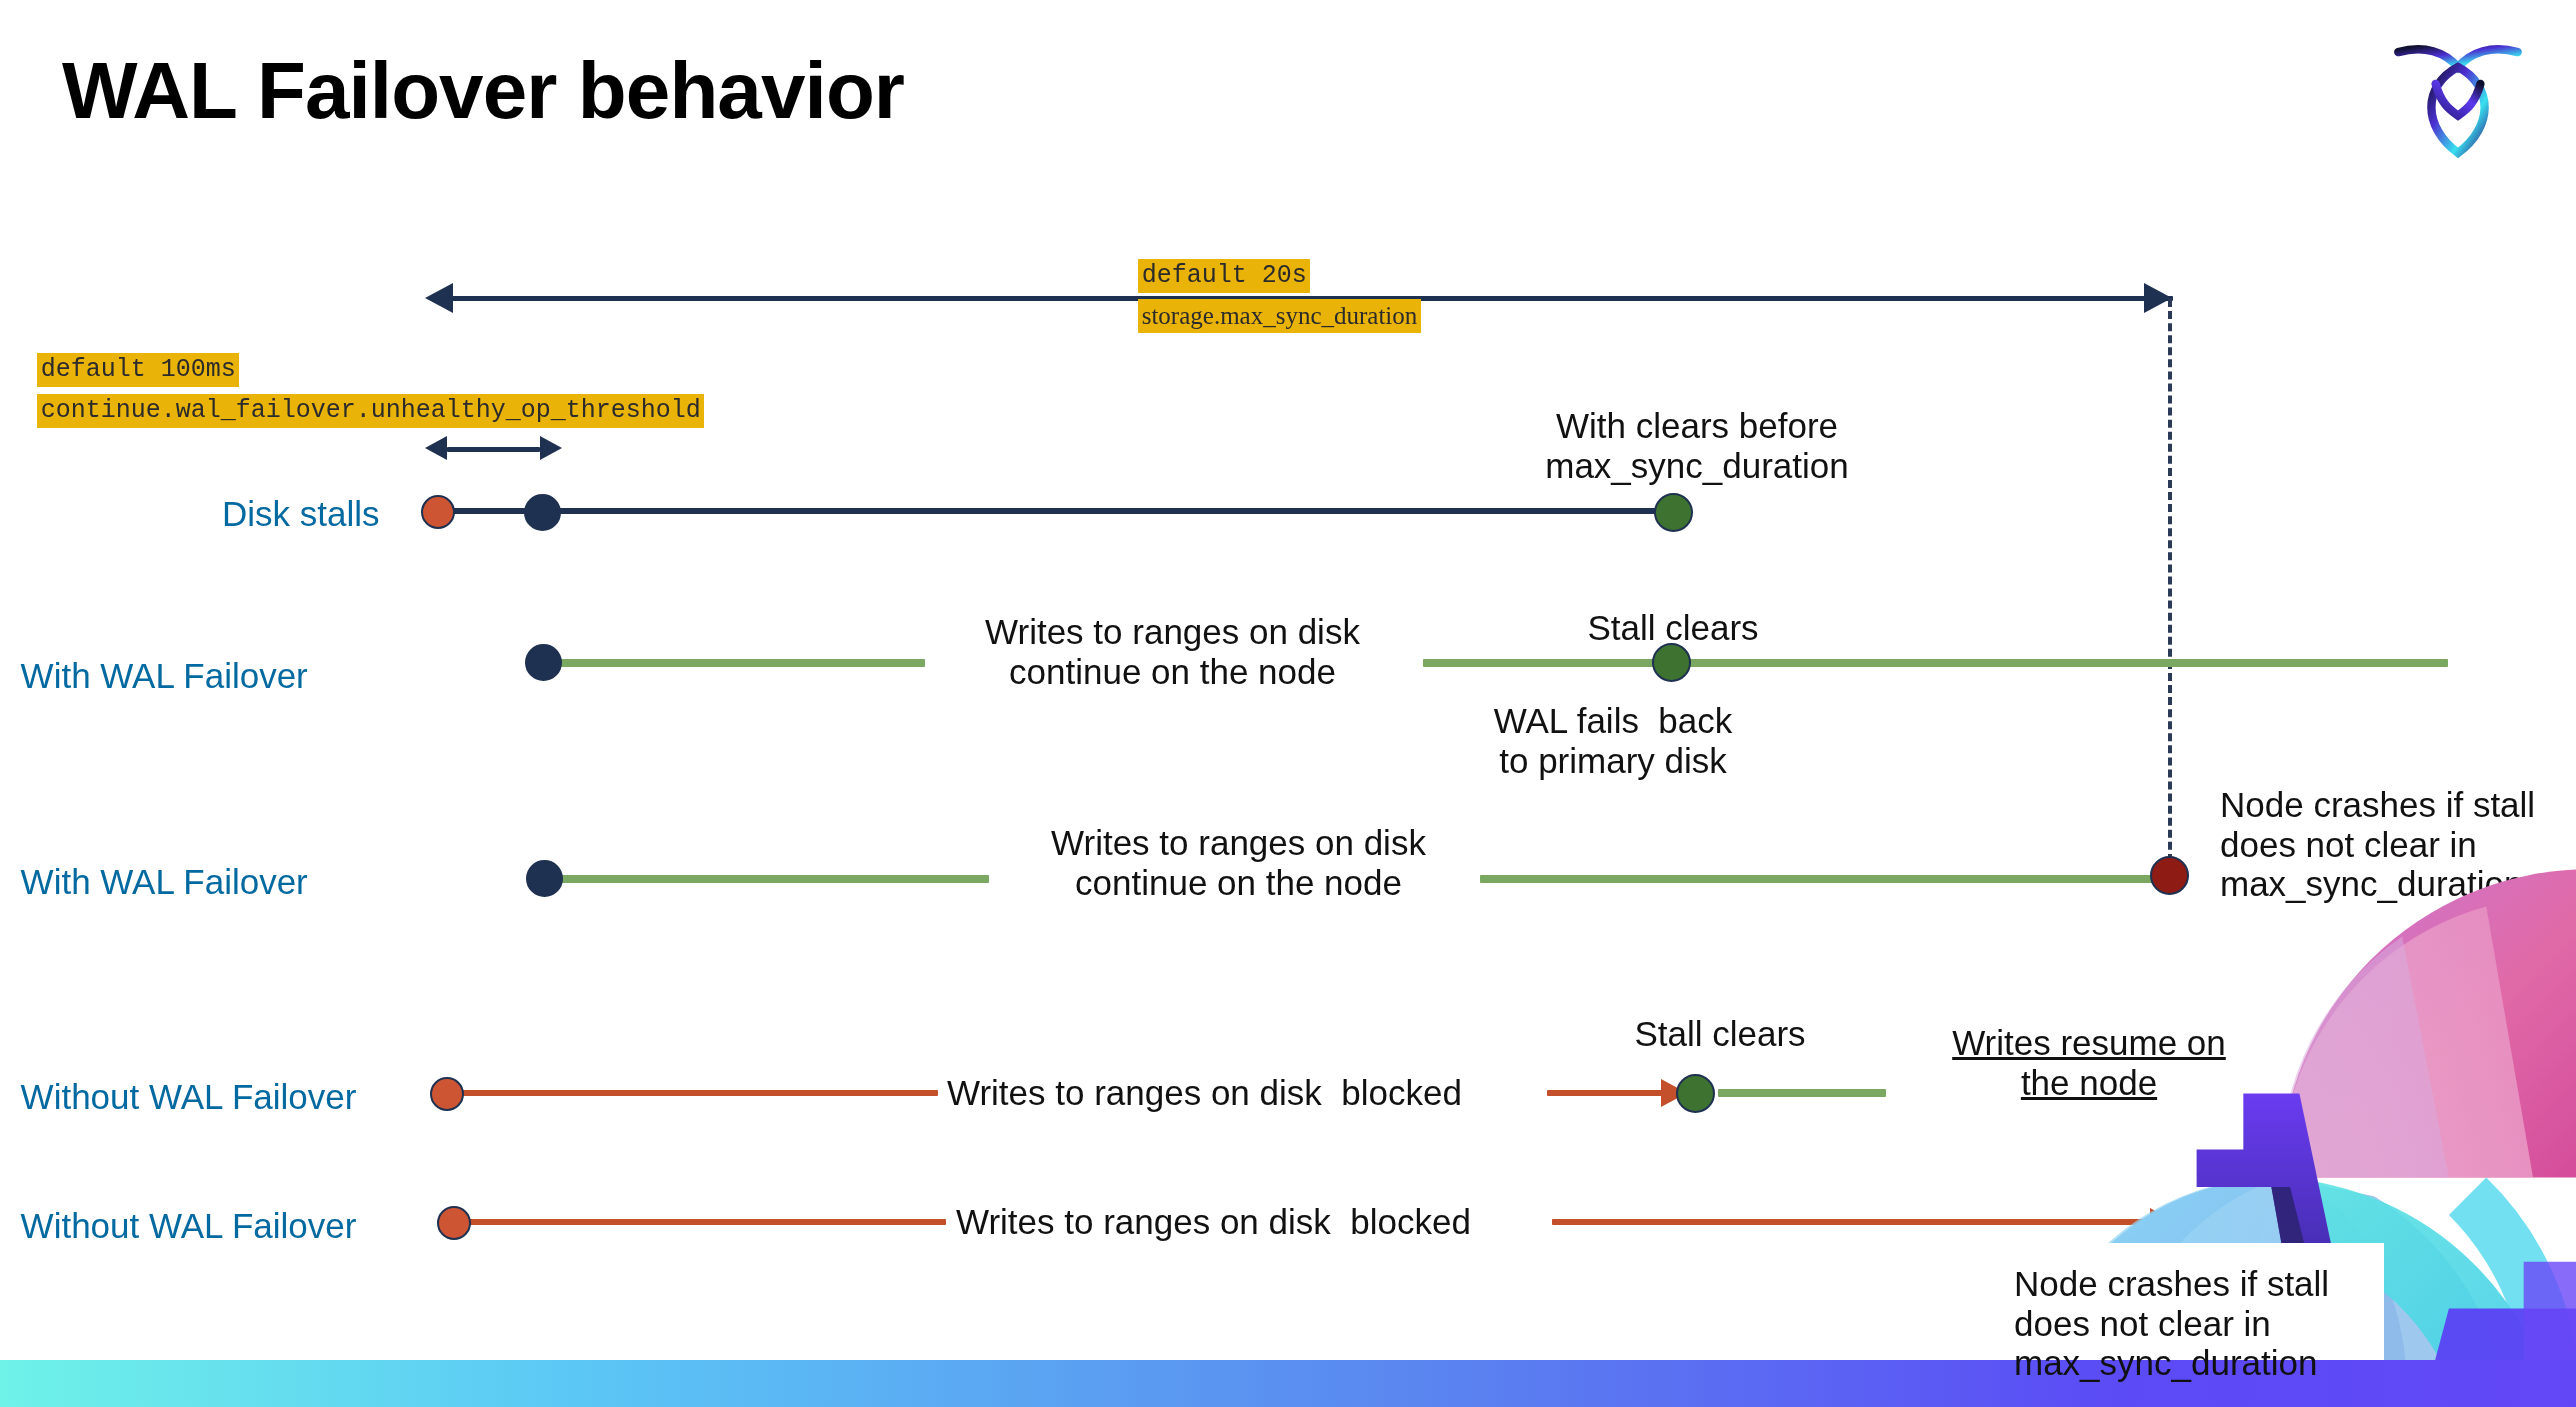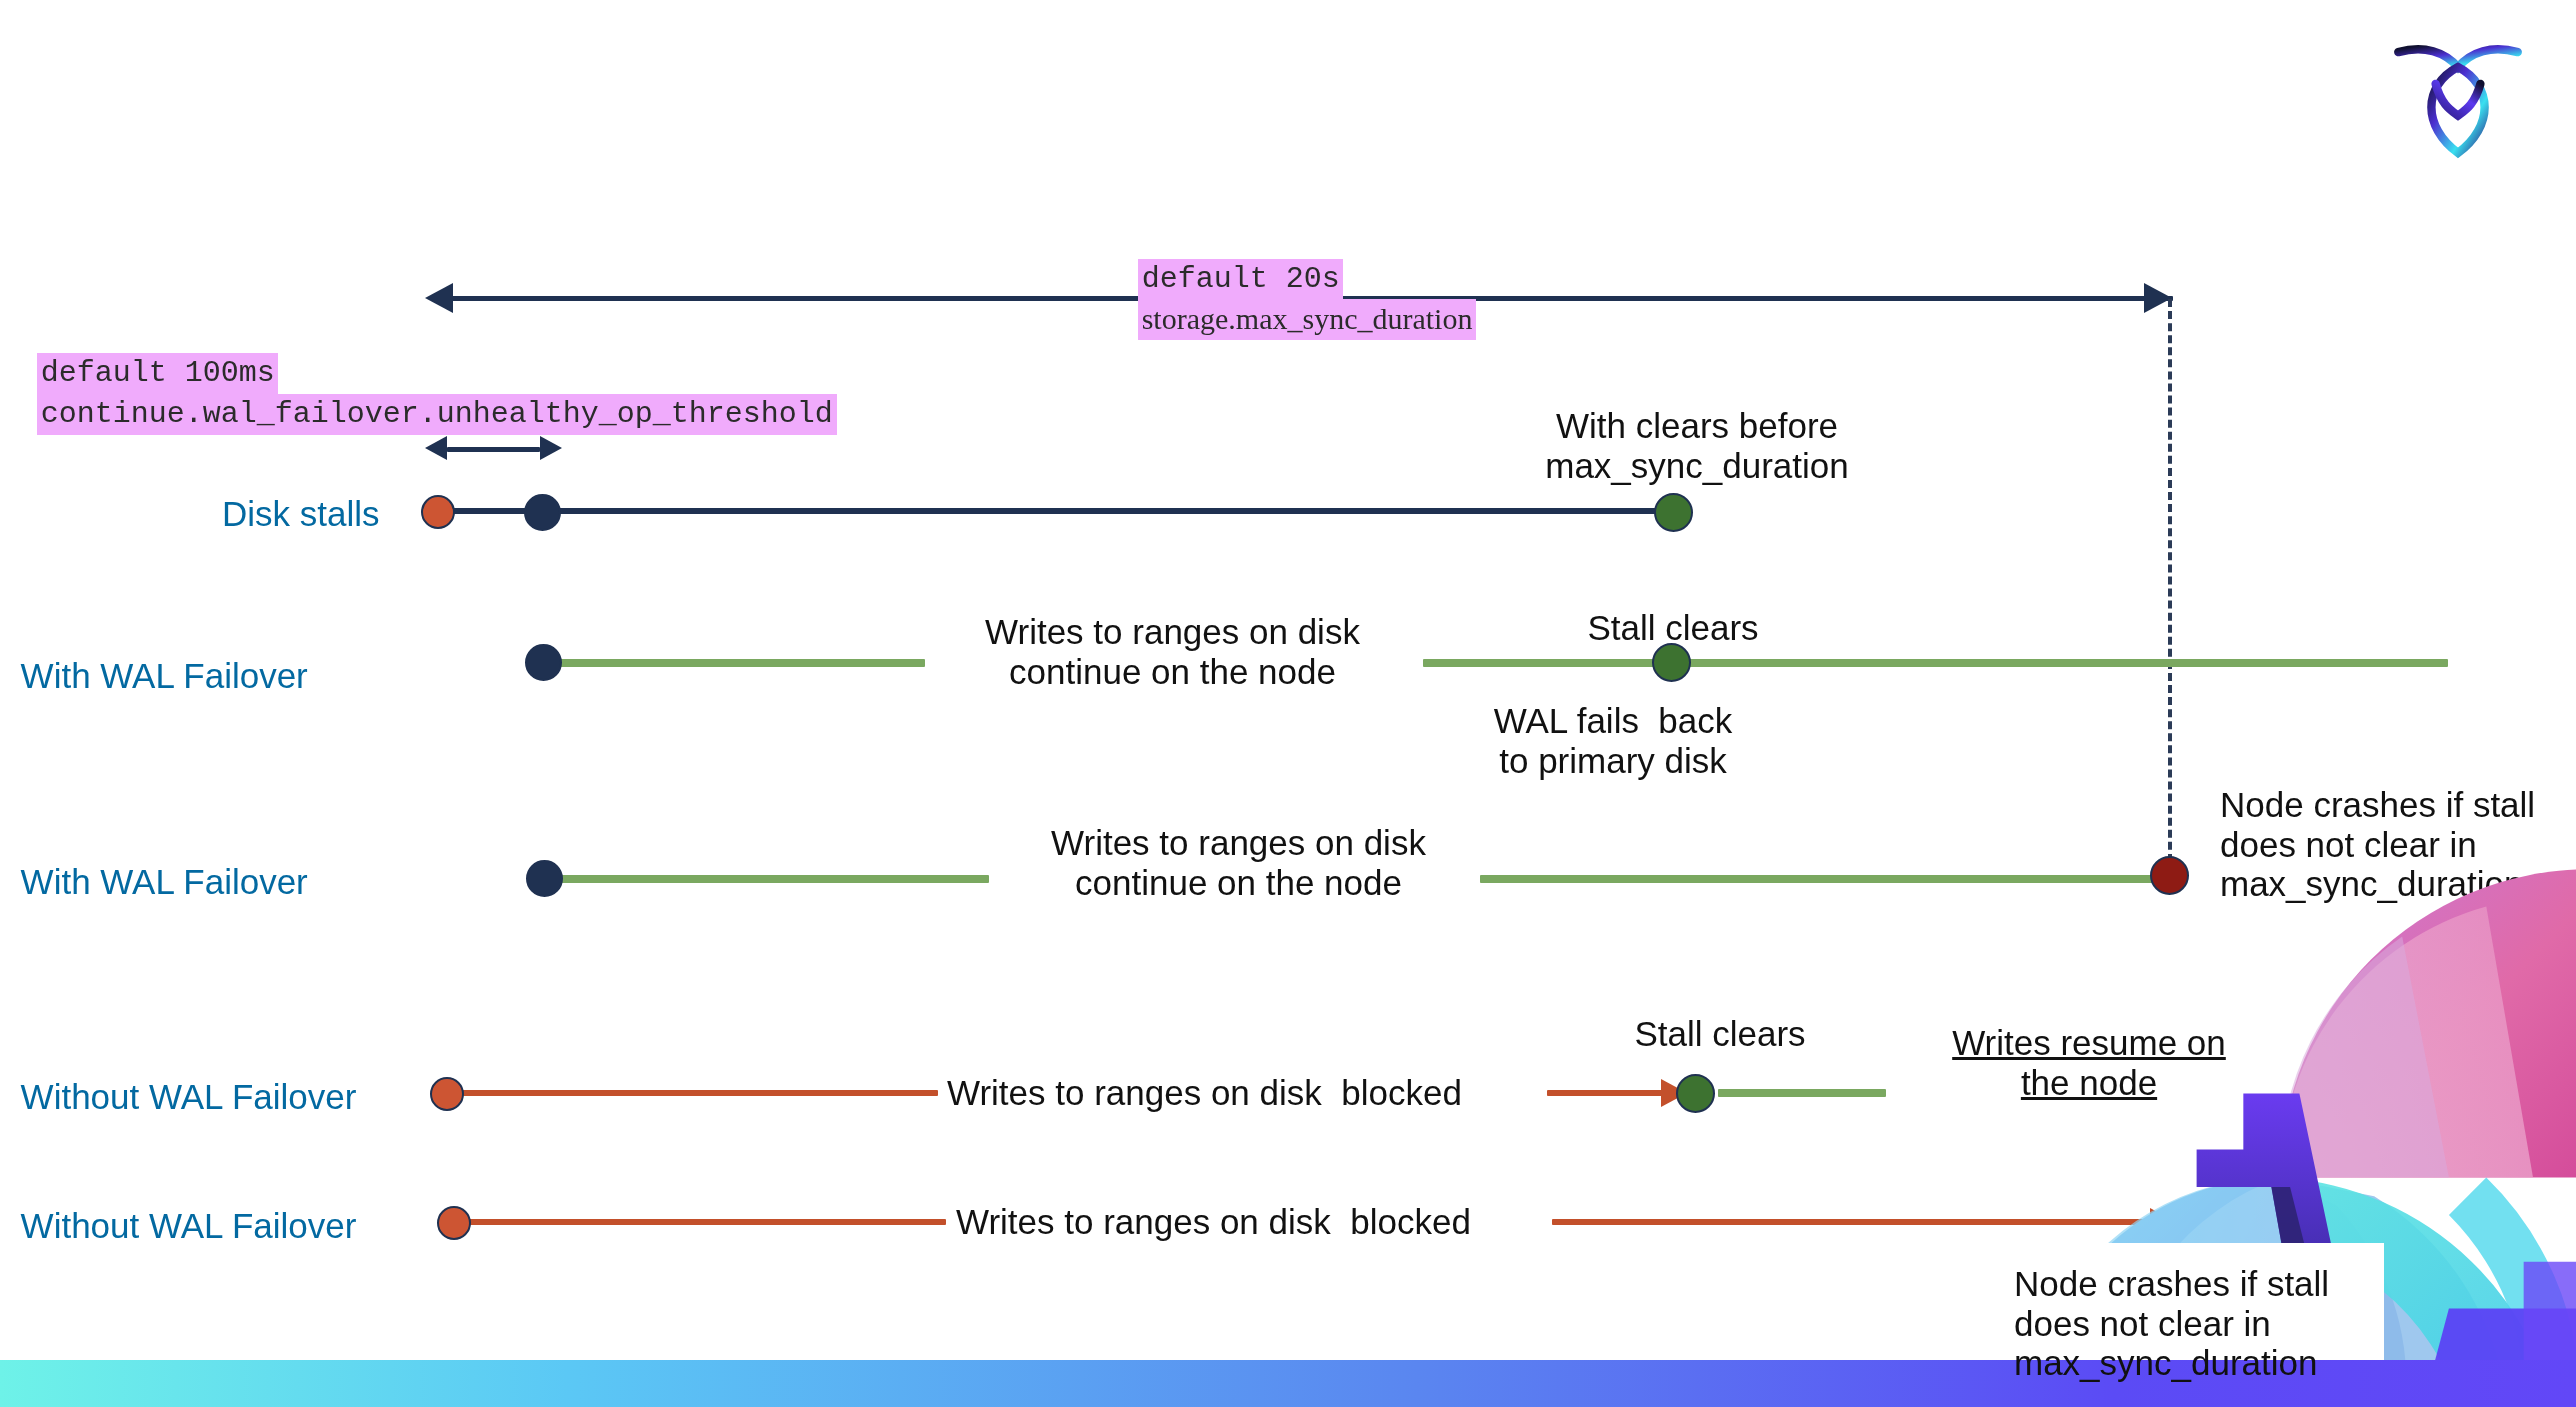--- a/index.html
+++ b/index.html
@@ -100,23 +100,23 @@
     font-size: 35px;
     line-height: 1.13;
     color: #111111;
     white-space: pre;
   }
   .note.center { text-align: center; }
 
   .code-chip {
     position: absolute;
     font-family: "Liberation Mono", monospace;
-    font-size: 30px;
+    font-size: 25px;
     color: #2b2b2b;
-    background: #f0abfc;
+    background: #eab308;
     line-height: 1.35;
     white-space: pre;
     padding: 0 3.7px;
   }
 
   .dashed-v {
     position: absolute;
     width: 0;
     border-left: 4.7px dashed #2b3b57;
   }
@@ -150,20 +150,21 @@
     border-top: 14px solid transparent;
     border-bottom: 14px solid transparent;
     border-left: 26px solid #c3502b;
   }
 </style>
 </head>
 <body>
 
 <div id="slide">
 
+  <div id="slide-title">WAL Failover behavior</div>
 
   <div id="brand-logo">
     <svg viewBox="0 0 160 150" width="150" height="140" aria-hidden="true">
       <defs>
         <linearGradient id="lg1" x1="0" y1="0" x2="1" y2="1">
           <stop offset="0%" stop-color="#101030"></stop>
           <stop offset="35%" stop-color="#4b2fd0"></stop>
           <stop offset="70%" stop-color="#39e0f0"></stop>
           <stop offset="100%" stop-color="#2b1b80"></stop>
         </linearGradient>

